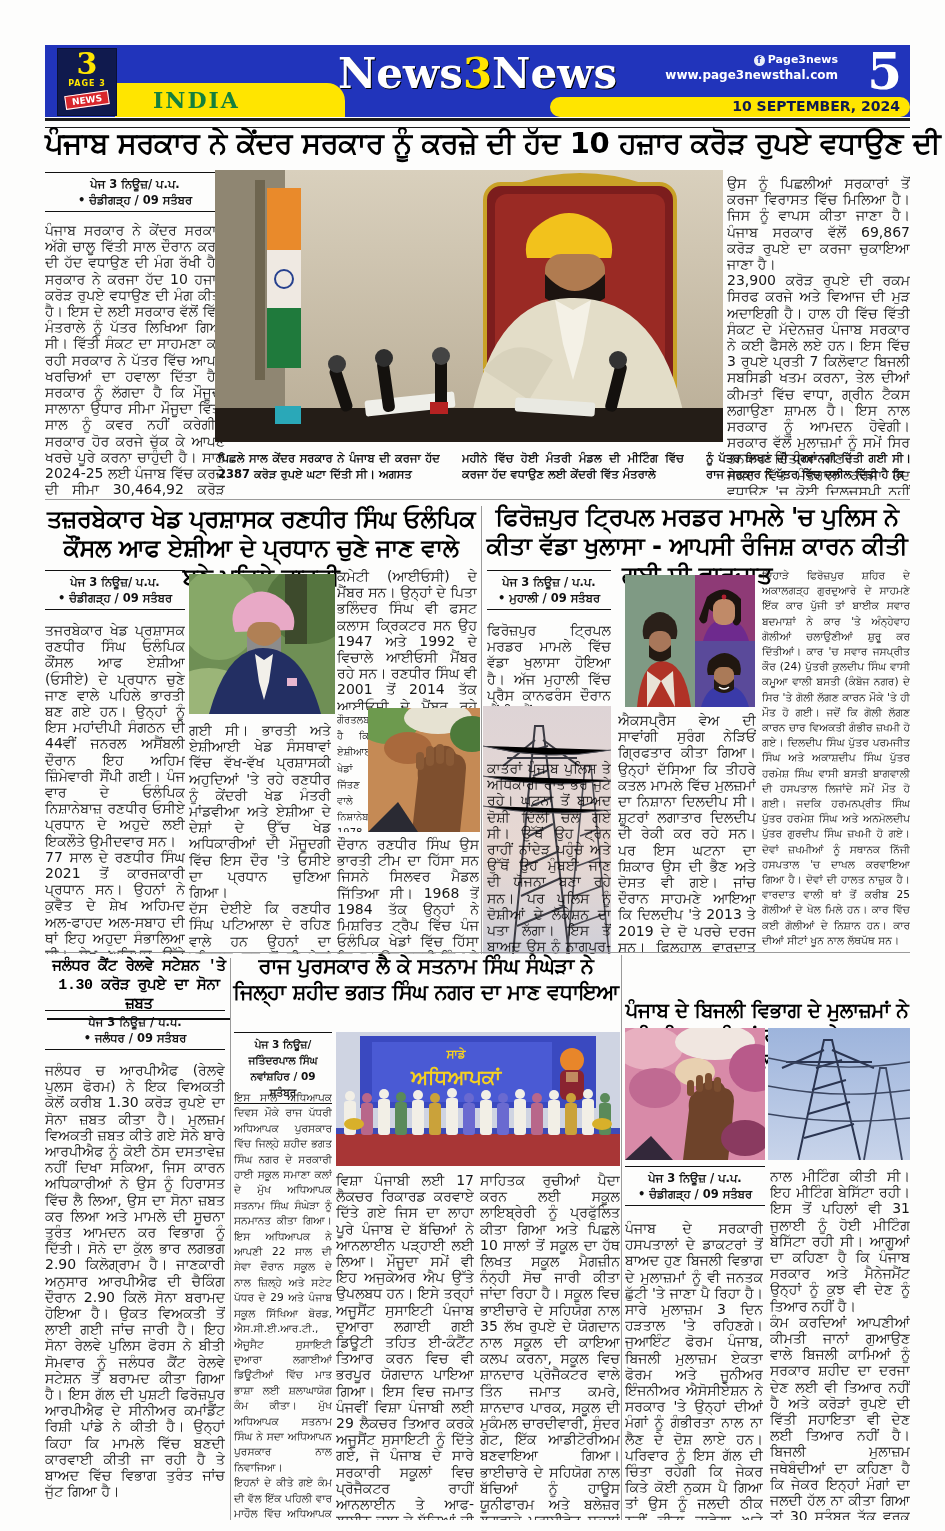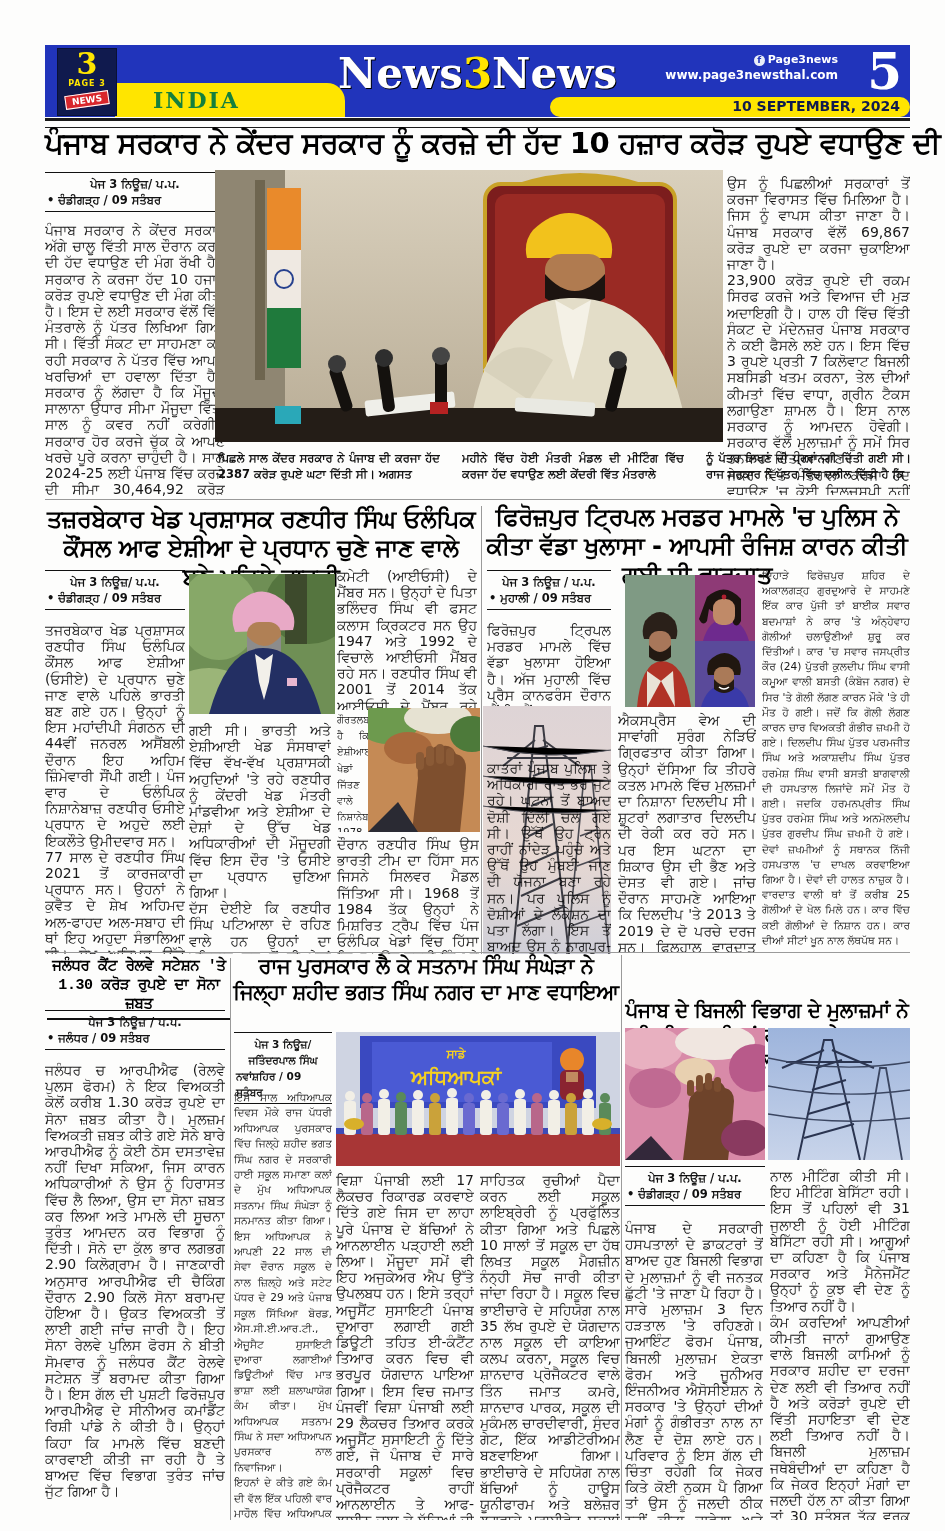--- a/index.html
+++ b/index.html
@@ -38,21 +38,21 @@
   #lead-headline{left:45px;top:126px;width:865px;font-size:29px;line-height:34px;white-space:nowrap;}
   #sports-headline{left:45px;top:505px;width:432px;font-size:24px;line-height:29px;}
   #murder-headline{left:484px;top:503px;width:426px;font-size:24px;line-height:29px;}
   #gold-headline{left:47px;top:957px;width:184px;font-size:15px;line-height:19px;border-bottom:2px solid #111;padding-bottom:4px;font-family:Liberation Mono, monospace;}
   #award-headline{left:233px;top:953px;width:386px;font-size:21px;line-height:26px;}
   #power-headline{left:623px;top:950px;width:288px;font-size:20px;line-height:25px;margin-top:48px;}
   
   .byline{border-top:1.5px solid #111;border-bottom:1.5px solid #111;padding:3px 2px;
           font-size:11.5px;font-weight:bold;color:#111;line-height:16px;}
   .byline .src{display:block;text-align:center;}
-  .byline .dl{display:block;text-align:left;}
+  .byline .dl{display:block;text-align:center;}
   
   .body-col{font-size:14px;line-height:16.2px;text-align:justify;color:#181818;
             white-space:pre-line;overflow:hidden;}
   .caption{font-size:11.5px;font-weight:bold;line-height:16px;text-align:justify;color:#111;overflow:hidden;}
   .vrule{width:1px;background:#9a9a9a;}
   .hrule{height:1px;background:#9a9a9a;}
   svg text{font-family:"DejaVu Sans",sans-serif;}
 </style>
 </head>
 <body>

